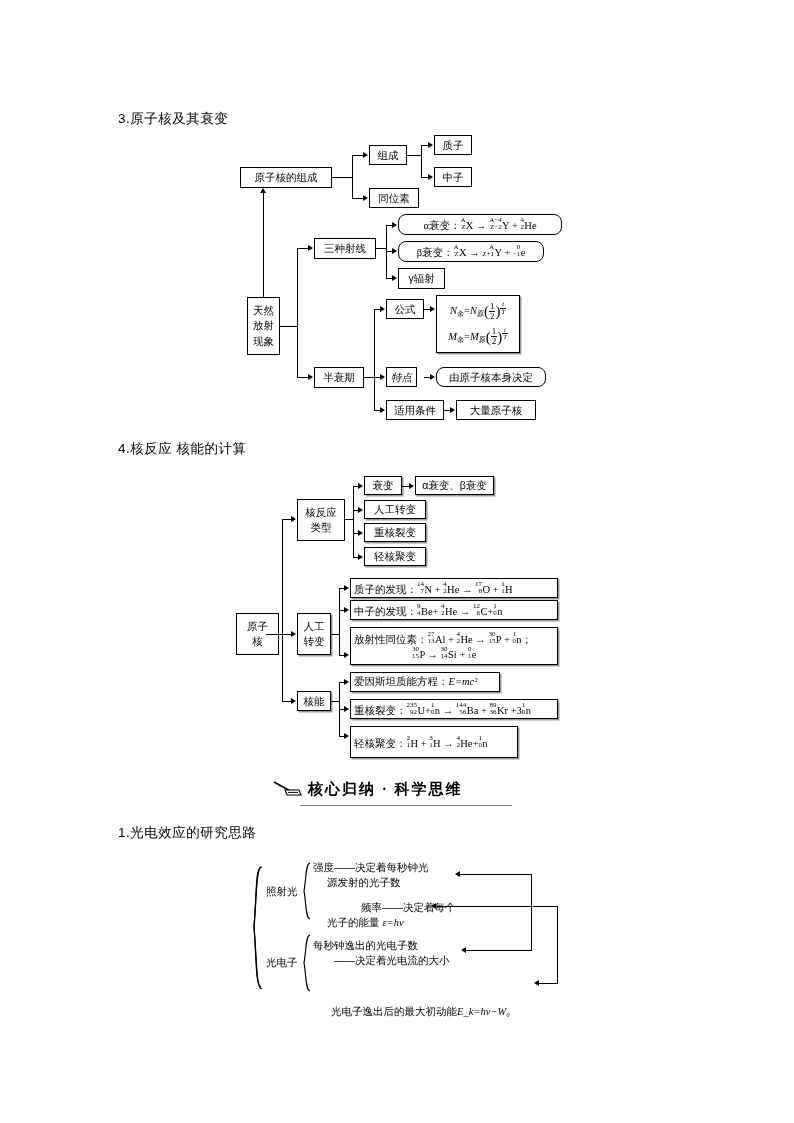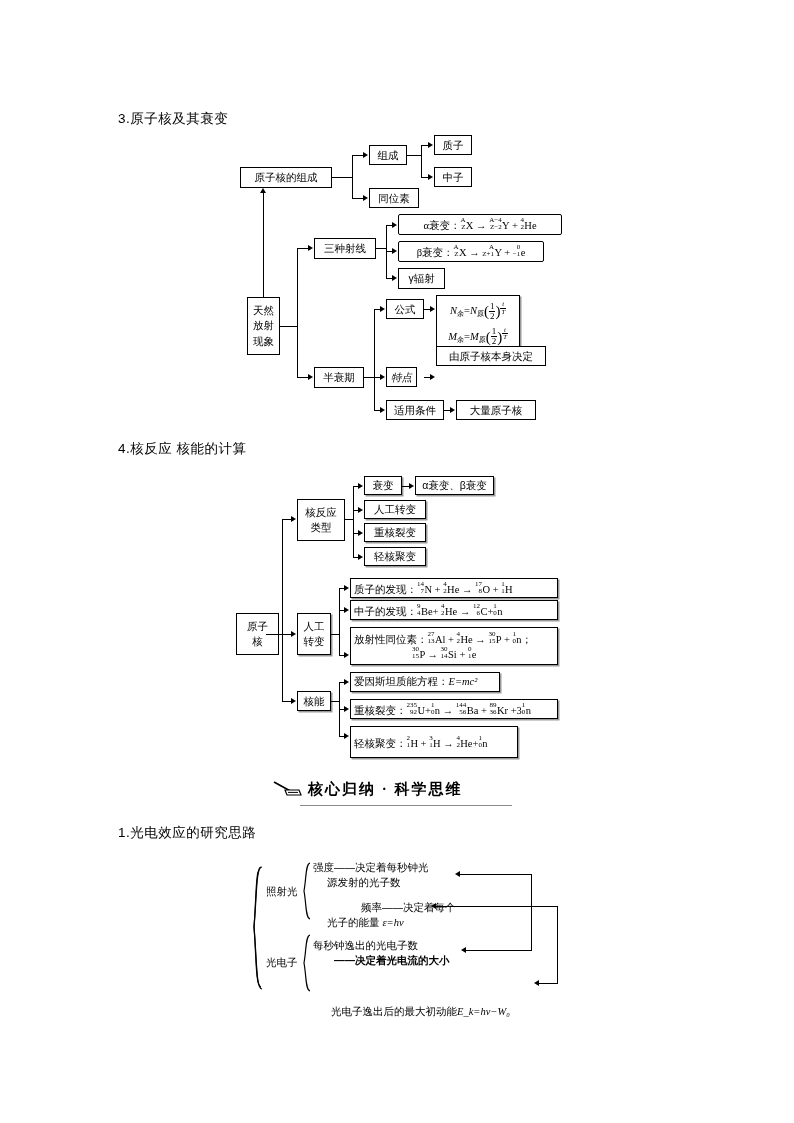--- a/index.html
+++ b/index.html
@@ -20,21 +20,21 @@
   
   .box{
     position:absolute;box-sizing:border-box;
     border:1.1px solid #000;background:#fff;
     display:flex;align-items:center;justify-content:center;
     text-align:center;line-height:1.15;
     font-family:"Liberation Sans","DejaVu Sans",sans-serif;
     font-size:10.5px;white-space:nowrap;padding:1px 3px;
   }
   .box.shadow{box-shadow:1.5px 1.5px 0 #9a9a9a;}
-  .box.round{border-radius:2px;}
+  .box.round{border-radius:8px;}
   .box.multi{white-space:normal;flex-direction:column;}
   .box.tall{line-height:1.45;}
 
   
   .ln{position:absolute;background:#000;}
   .lh{height:1.1px;}
   .lv{width:1.1px;}
   .arw{position:absolute;width:0;height:0;}
   .arw-r{border-top:3.2px solid transparent;border-bottom:3.2px solid transparent;border-left:5px solid #000;}
   .arw-l{border-top:3.2px solid transparent;border-bottom:3.2px solid transparent;border-right:5px solid #000;}
@@ -153,21 +153,21 @@
         <i>N</i><sub class="s">余</sub>=<i>N</i><sub class="s">原</sub><span class="paren">(</span><span class="frac"><span class="num">1</span><span class="den">2</span></span><span class="paren">)</span><sup class="s"><span class="frac" style="font-size:6.5px;"><span class="num"><i>t</i></span><span class="den"><i>T</i></span></span></sup>
       </span>
       <span class="math">
         <i>M</i><sub class="s">余</sub>=<i>M</i><sub class="s">原</sub><span class="paren">(</span><span class="frac"><span class="num">1</span><span class="den">2</span></span><span class="paren">)</span><sup class="s"><span class="frac" style="font-size:6.5px;"><span class="num"><i>t</i></span><span class="den"><i>T</i></span></span></sup>
       </span>
     </div>
 
     <div class="box" style="left:386px;top:367px;width:31px;height:20px;font-style:italic;">特点</div>
     <div class="ln lh" style="left:424px;top:377px;width:7px;"></div>
     <div class="arw arw-r" style="left:430px;top:374px;"></div>
-    <div class="box" style="left:436px;top:346px;width:110px;height:20px;">由原子核本身决定</div>
+    <div class="box" style="left:436px;top:367px;width:110px;height:20px;border-radius:8px;">由原子核本身决定</div>
 
     <div class="box" style="left:386px;top:400px;width:58px;height:20px;">适用条件</div>
     <div class="ln lh" style="left:444px;top:410px;width:7px;"></div>
     <div class="arw arw-r" style="left:450px;top:407px;"></div>
     <div class="box" style="left:456px;top:400px;width:80px;height:20px;">大量原子核</div>
   </div>
 
   <div class="abs sec-head" style="left:118px;top:440px;">4.核反应  核能的计算</div>
 
   <div>
@@ -306,21 +306,21 @@
 
     <div class="btxt" style="left:313px;top:860px;">强度——决定着每秒钟光</div>
     <div class="btxt" style="left:327px;top:875px;">源发射的光子数</div>
 
     <div class="btxt" style="left:313px;top:900px;margin-left:48px;">频率——决定着每个</div>
     <div class="btxt" style="left:327px;top:915px;">
       <span>光子的能量  </span><i class="math">ε=hν</i>
     </div>
 
     <div class="btxt" style="left:313px;top:938px;">每秒钟逸出的光电子数</div>
-    <div class="btxt" style="left:334px;top:953px;font-weight:bold;">——决定着光电流的大小</div>
+    <div class="btxt" style="left:334px;top:953px;">——决定着光电流的大小</div>
 
     <div class="btxt" style="left:313px;top:1004px;margin-left:18px;">
       <span>光电子逸出后的最大初动能</span><i class="math">E_k=hν−W₀</i>
     </div>
 
     <div class="ln lh" style="left:460px;top:874px;width:72px;"></div>
     <div class="arw arw-l" style="left:455px;top:871px;"></div>
     <div class="ln lv" style="left:531px;top:874px;height:77px;"></div>
     <div class="ln lh" style="left:466px;top:950px;width:66px;"></div>
     <div class="arw arw-l" style="left:461px;top:947px;"></div>

